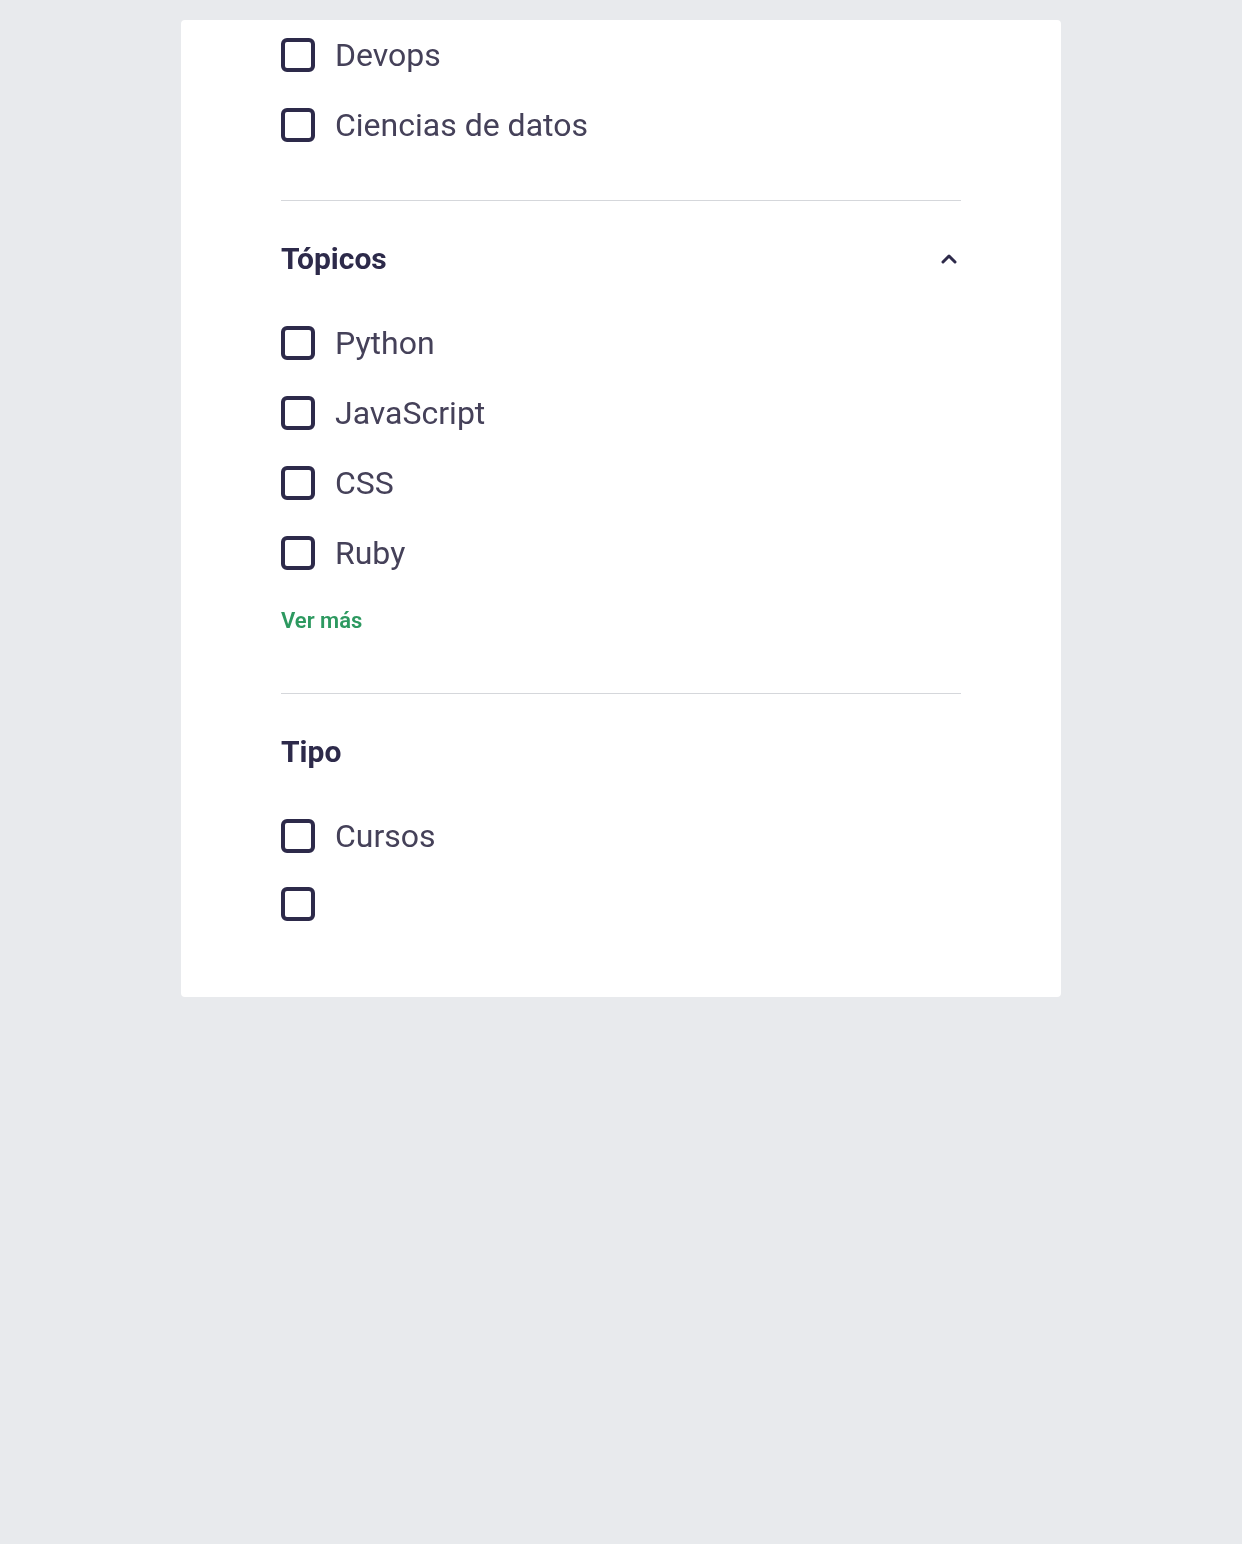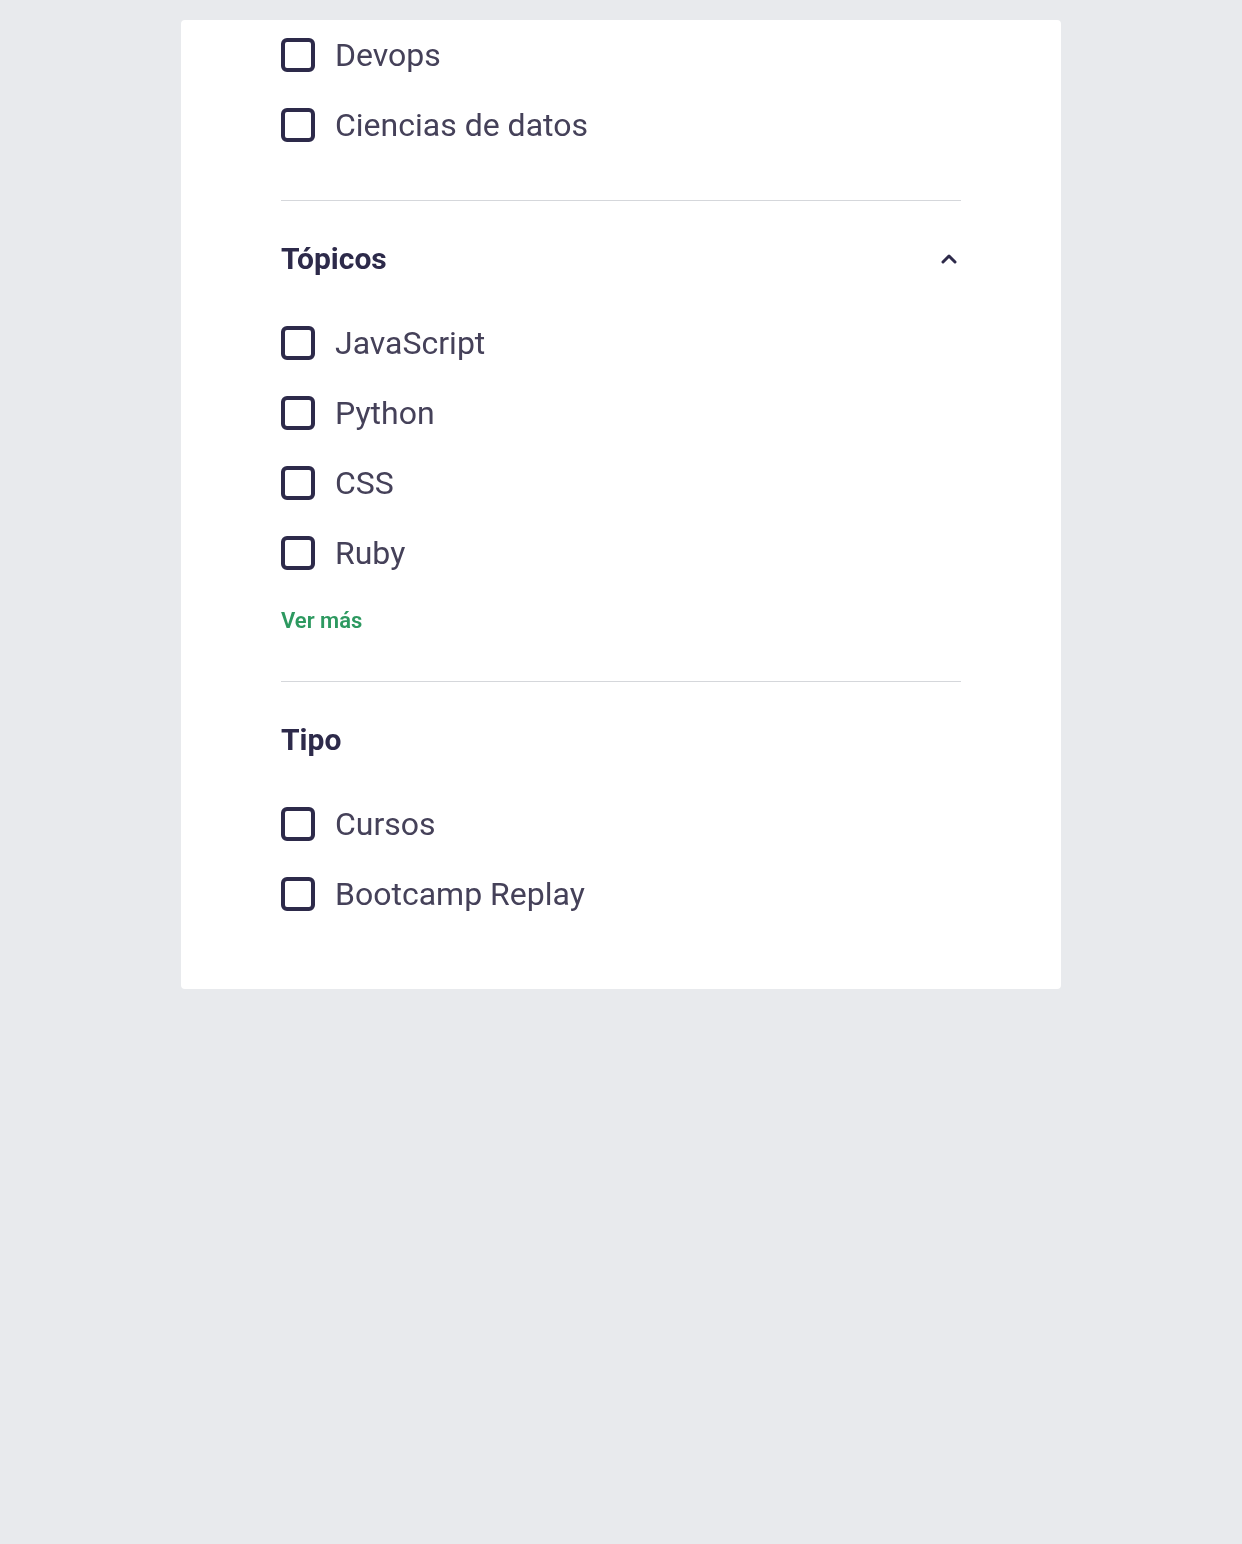--- a/index.html
+++ b/index.html
@@ -23,21 +23,21 @@
       padding: 0 100px 60px 100px;
       border-radius: 4px;
     }
     
     .filter-section {
       padding-top: 40px;
     }
     
     .filter-section:not(:last-child) {
       border-bottom: 1px solid #d5d7db;
-      padding-bottom: 48px;
+      padding-bottom: 60px;
     }
     
     .trailing-items {
       padding-bottom: 40px;
       border-bottom: 1px solid #d5d7db;
     }
     
     .section-header {
       display: flex;
       justify-content: space-between;
@@ -107,25 +107,25 @@
   <div class="filter-section">
     <div class="section-header">
       <span class="section-title">Tópicos</span>
       <svg class="chevron-icon" viewBox="0 0 24 24" fill="none" stroke="currentColor" stroke-width="3" stroke-linecap="round" stroke-linejoin="round">
         <polyline points="18 15 12 9 6 15"></polyline>
       </svg>
     </div>
 
     <div class="checkbox-item">
       <div class="checkbox"></div>
-      <span class="checkbox-label">JavaScript</span>
+      <span class="checkbox-label">Python</span>
     </div>
     <div class="checkbox-item">
       <div class="checkbox"></div>
-      <span class="checkbox-label">Python</span>
+      <span class="checkbox-label">JavaScript</span>
     </div>
     <div class="checkbox-item">
       <div class="checkbox"></div>
       <span class="checkbox-label">CSS</span>
     </div>
     <div class="checkbox-item">
       <div class="checkbox"></div>
       <span class="checkbox-label">Ruby</span>
     </div>
 
@@ -136,17 +136,16 @@
     <div class="section-header" style="margin-bottom: 32px;">
       <span class="section-title">Tipo</span>
     </div>
 
     <div class="checkbox-item">
       <div class="checkbox"></div>
       <span class="checkbox-label">Cursos</span>
     </div>
     <div class="checkbox-item">
       <div class="checkbox"></div>
-      <span class="checkbox-label">Bootcamp Replay</span>
     </div>
   </div>
 
 </div>
 
 </body></html>

